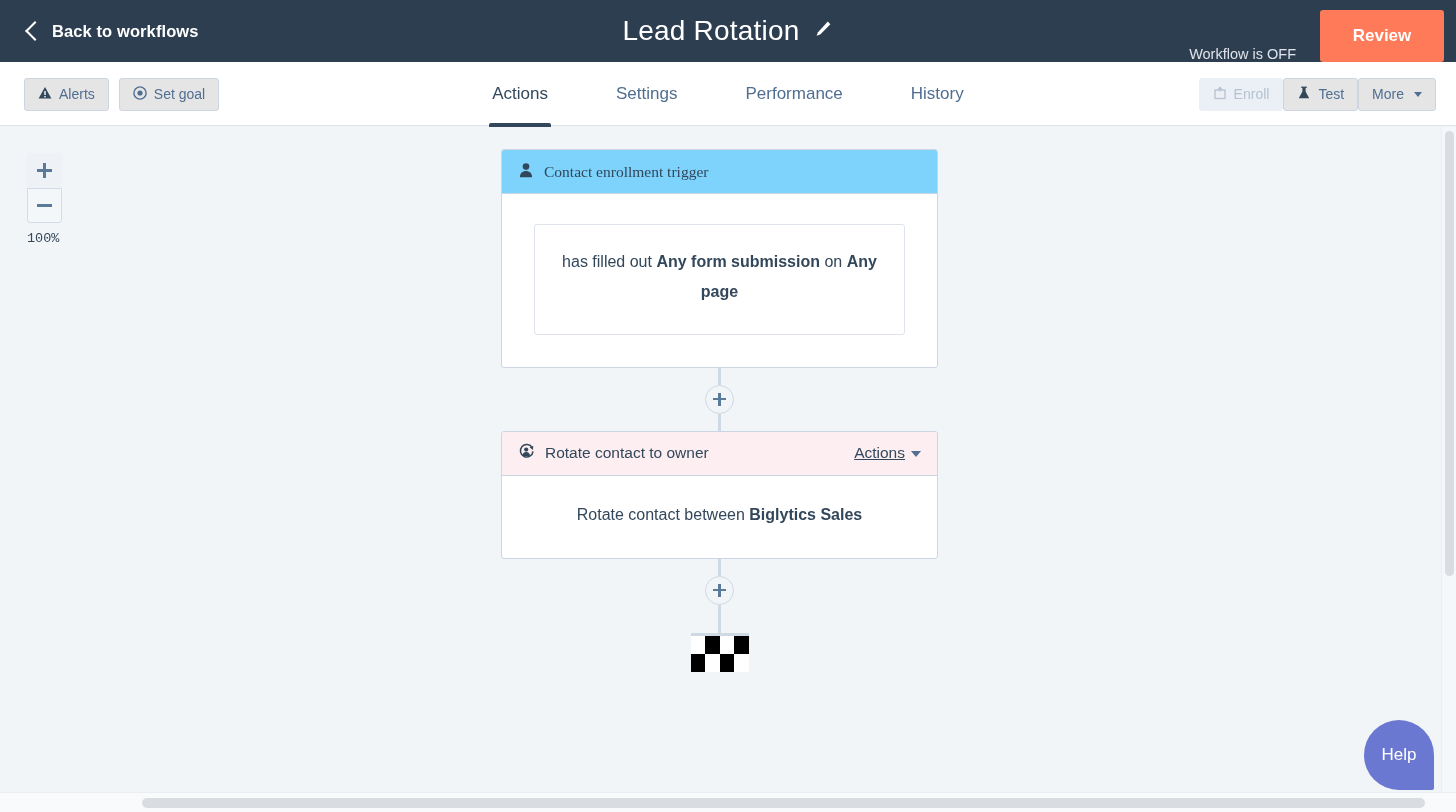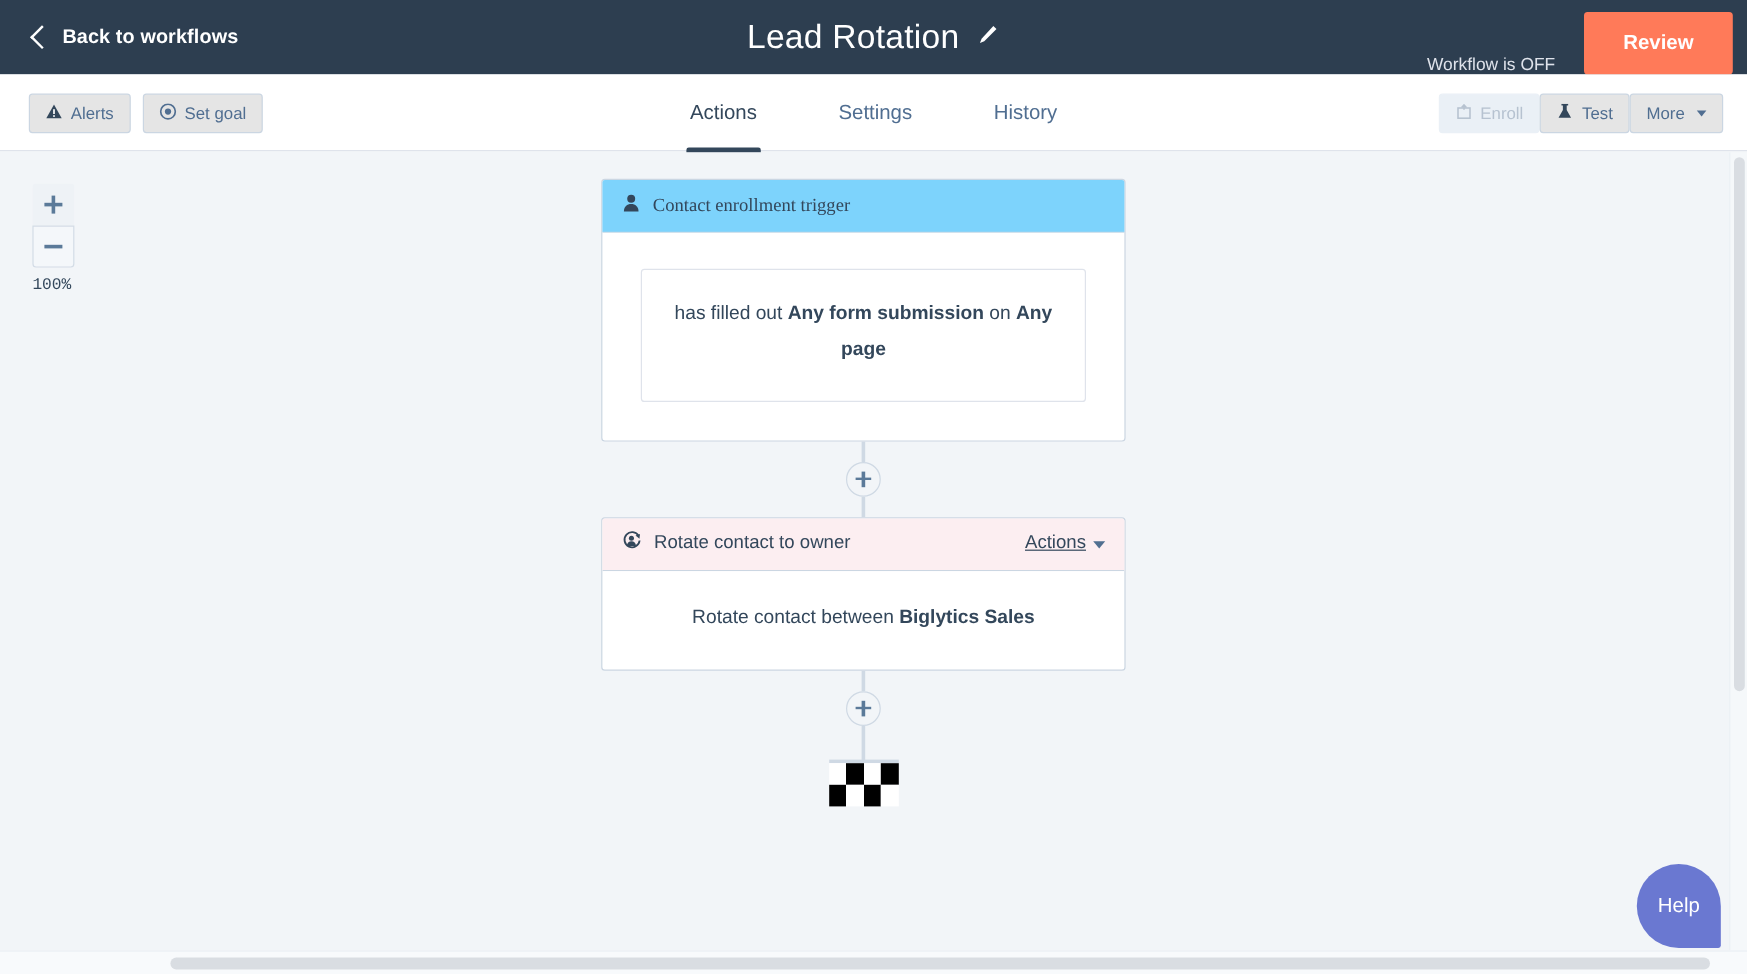--- a/index.html
+++ b/index.html
@@ -332,20 +332,23 @@
       <span>Set goal</span>
     </div>
   </div>
 
   <div class="tabs">
     <div class="tab active">
       <span>Actions</span>
     </div>
     <div class="tab">
       <span>Settings</span>
+    </div>
+    <div class="tab">
+      <span>Performance</span>
     </div>
     <div class="tab">
       <span>History</span>
     </div>
   </div>
 
   <div class="tb-right">
     <div class="btn disabled">
       <span>
         <svg width="14" height="14" viewBox="0 0 14 14">

